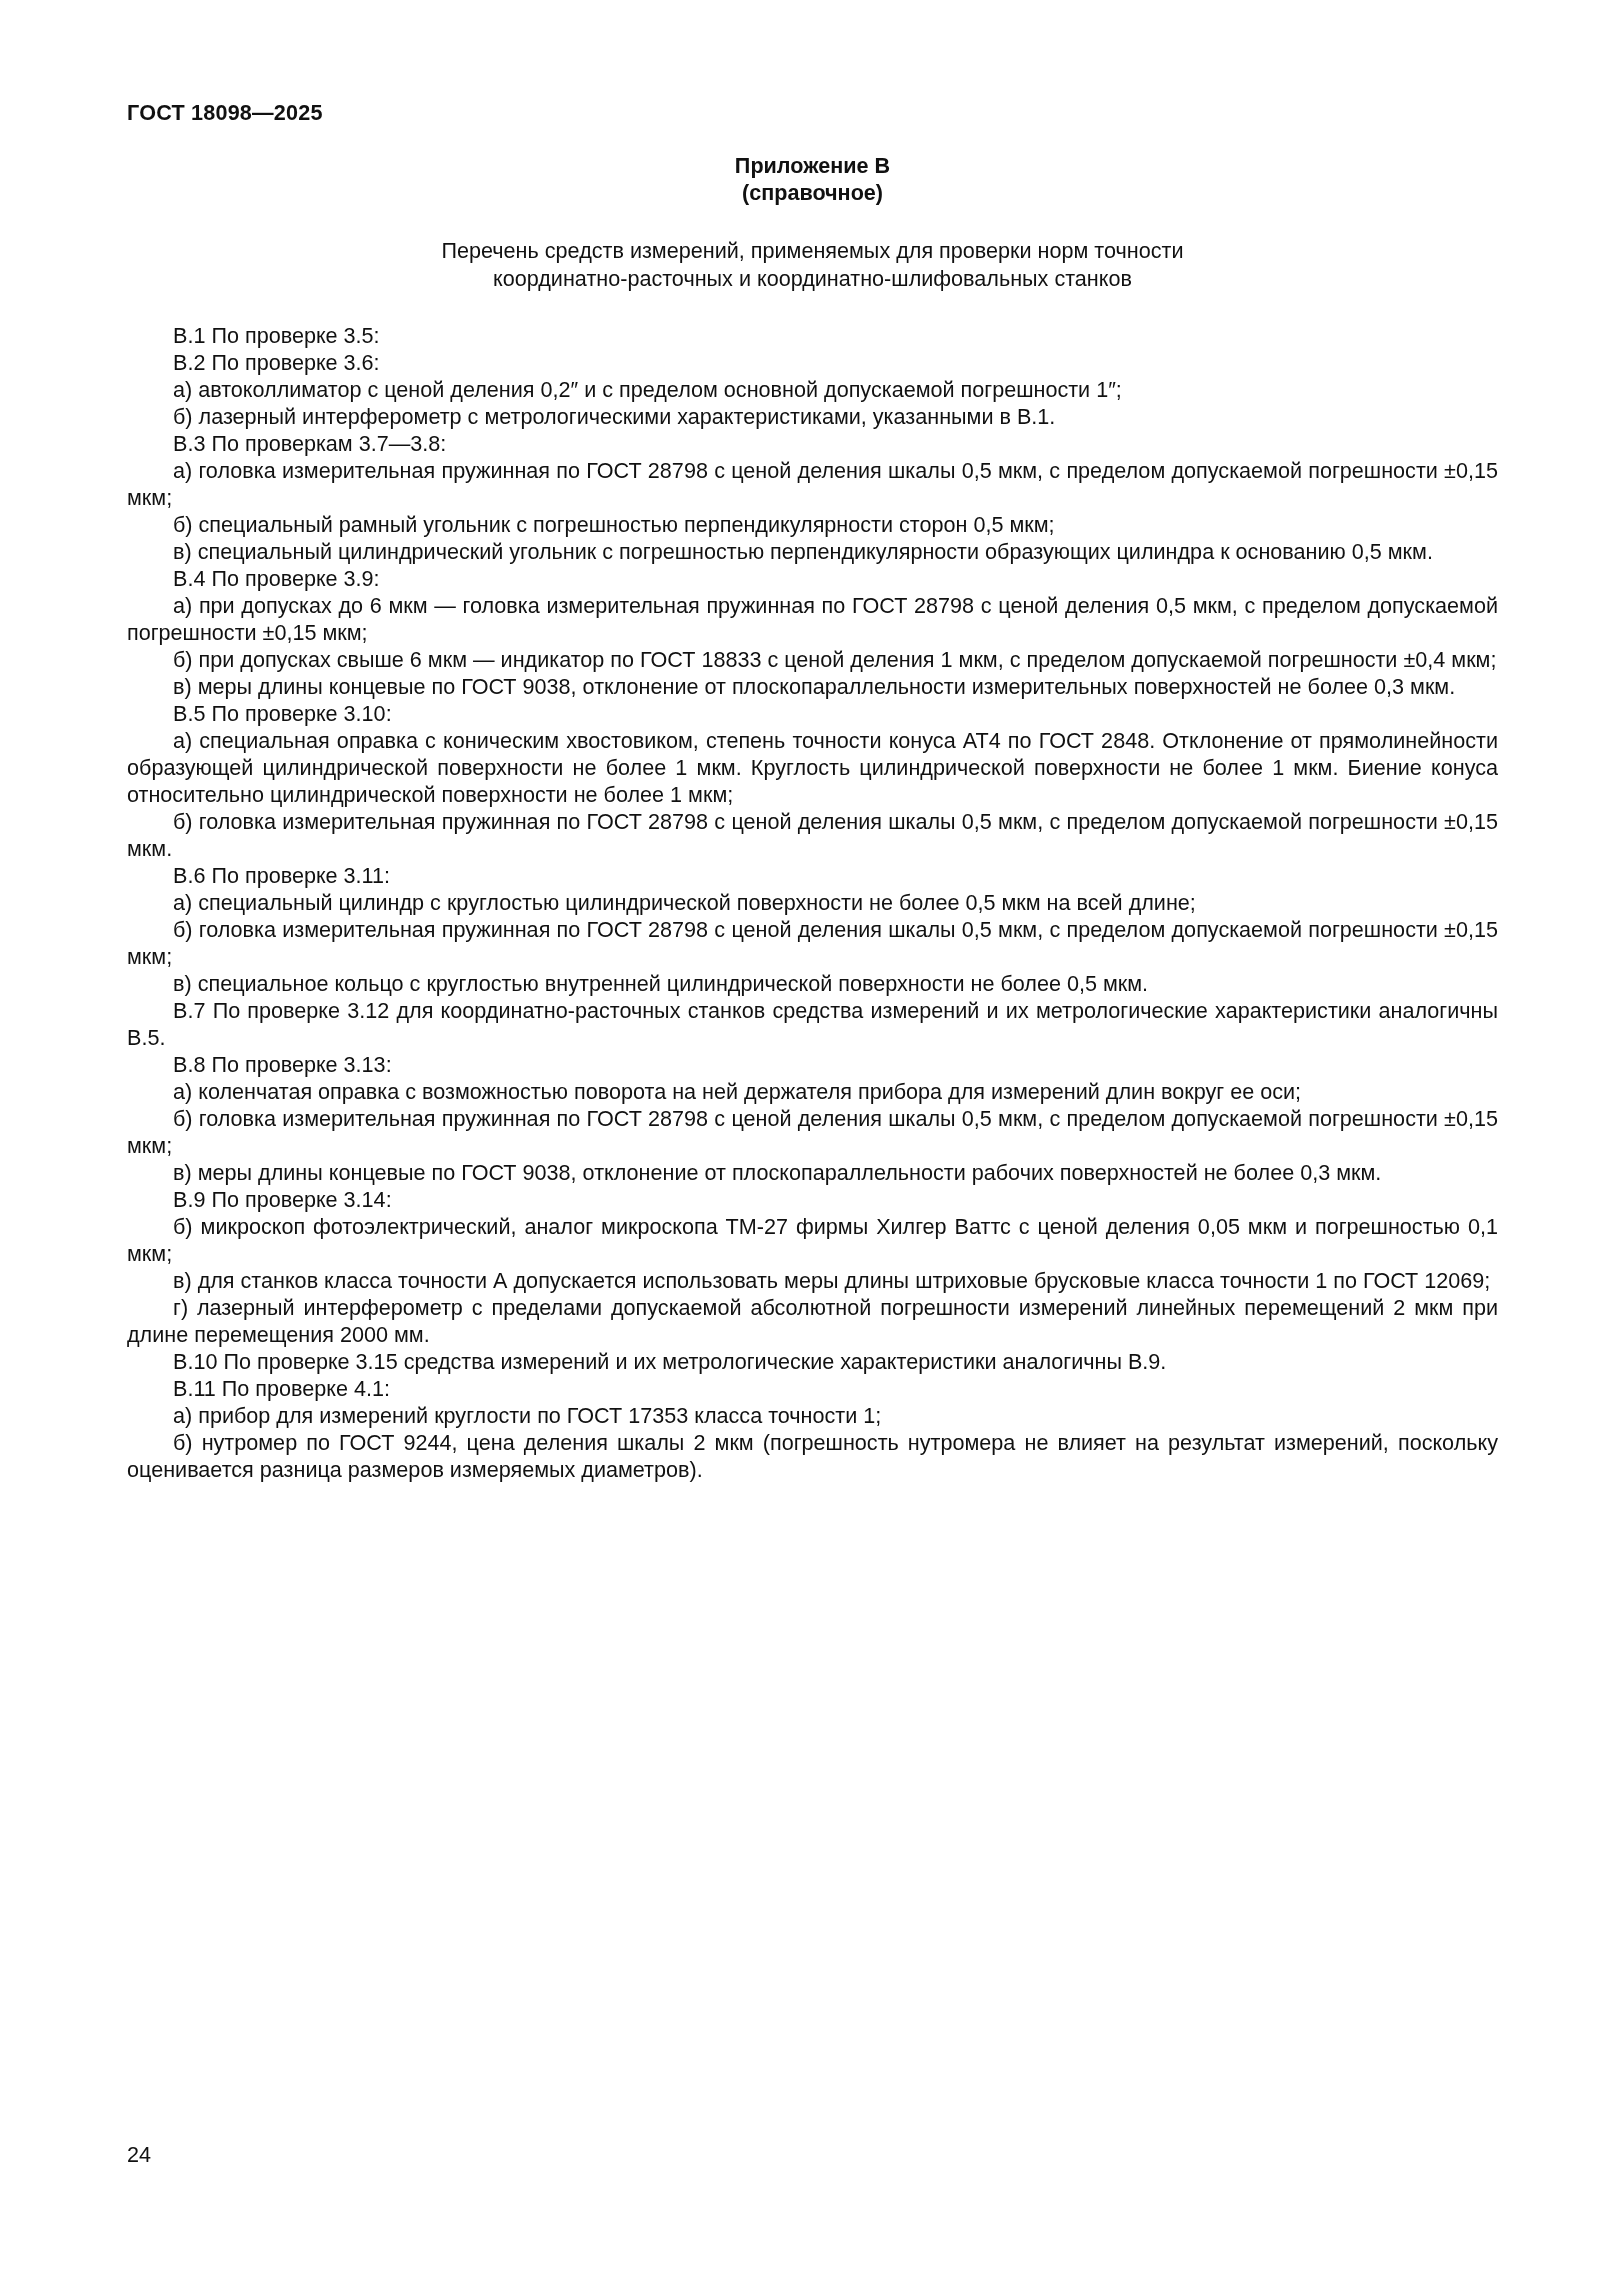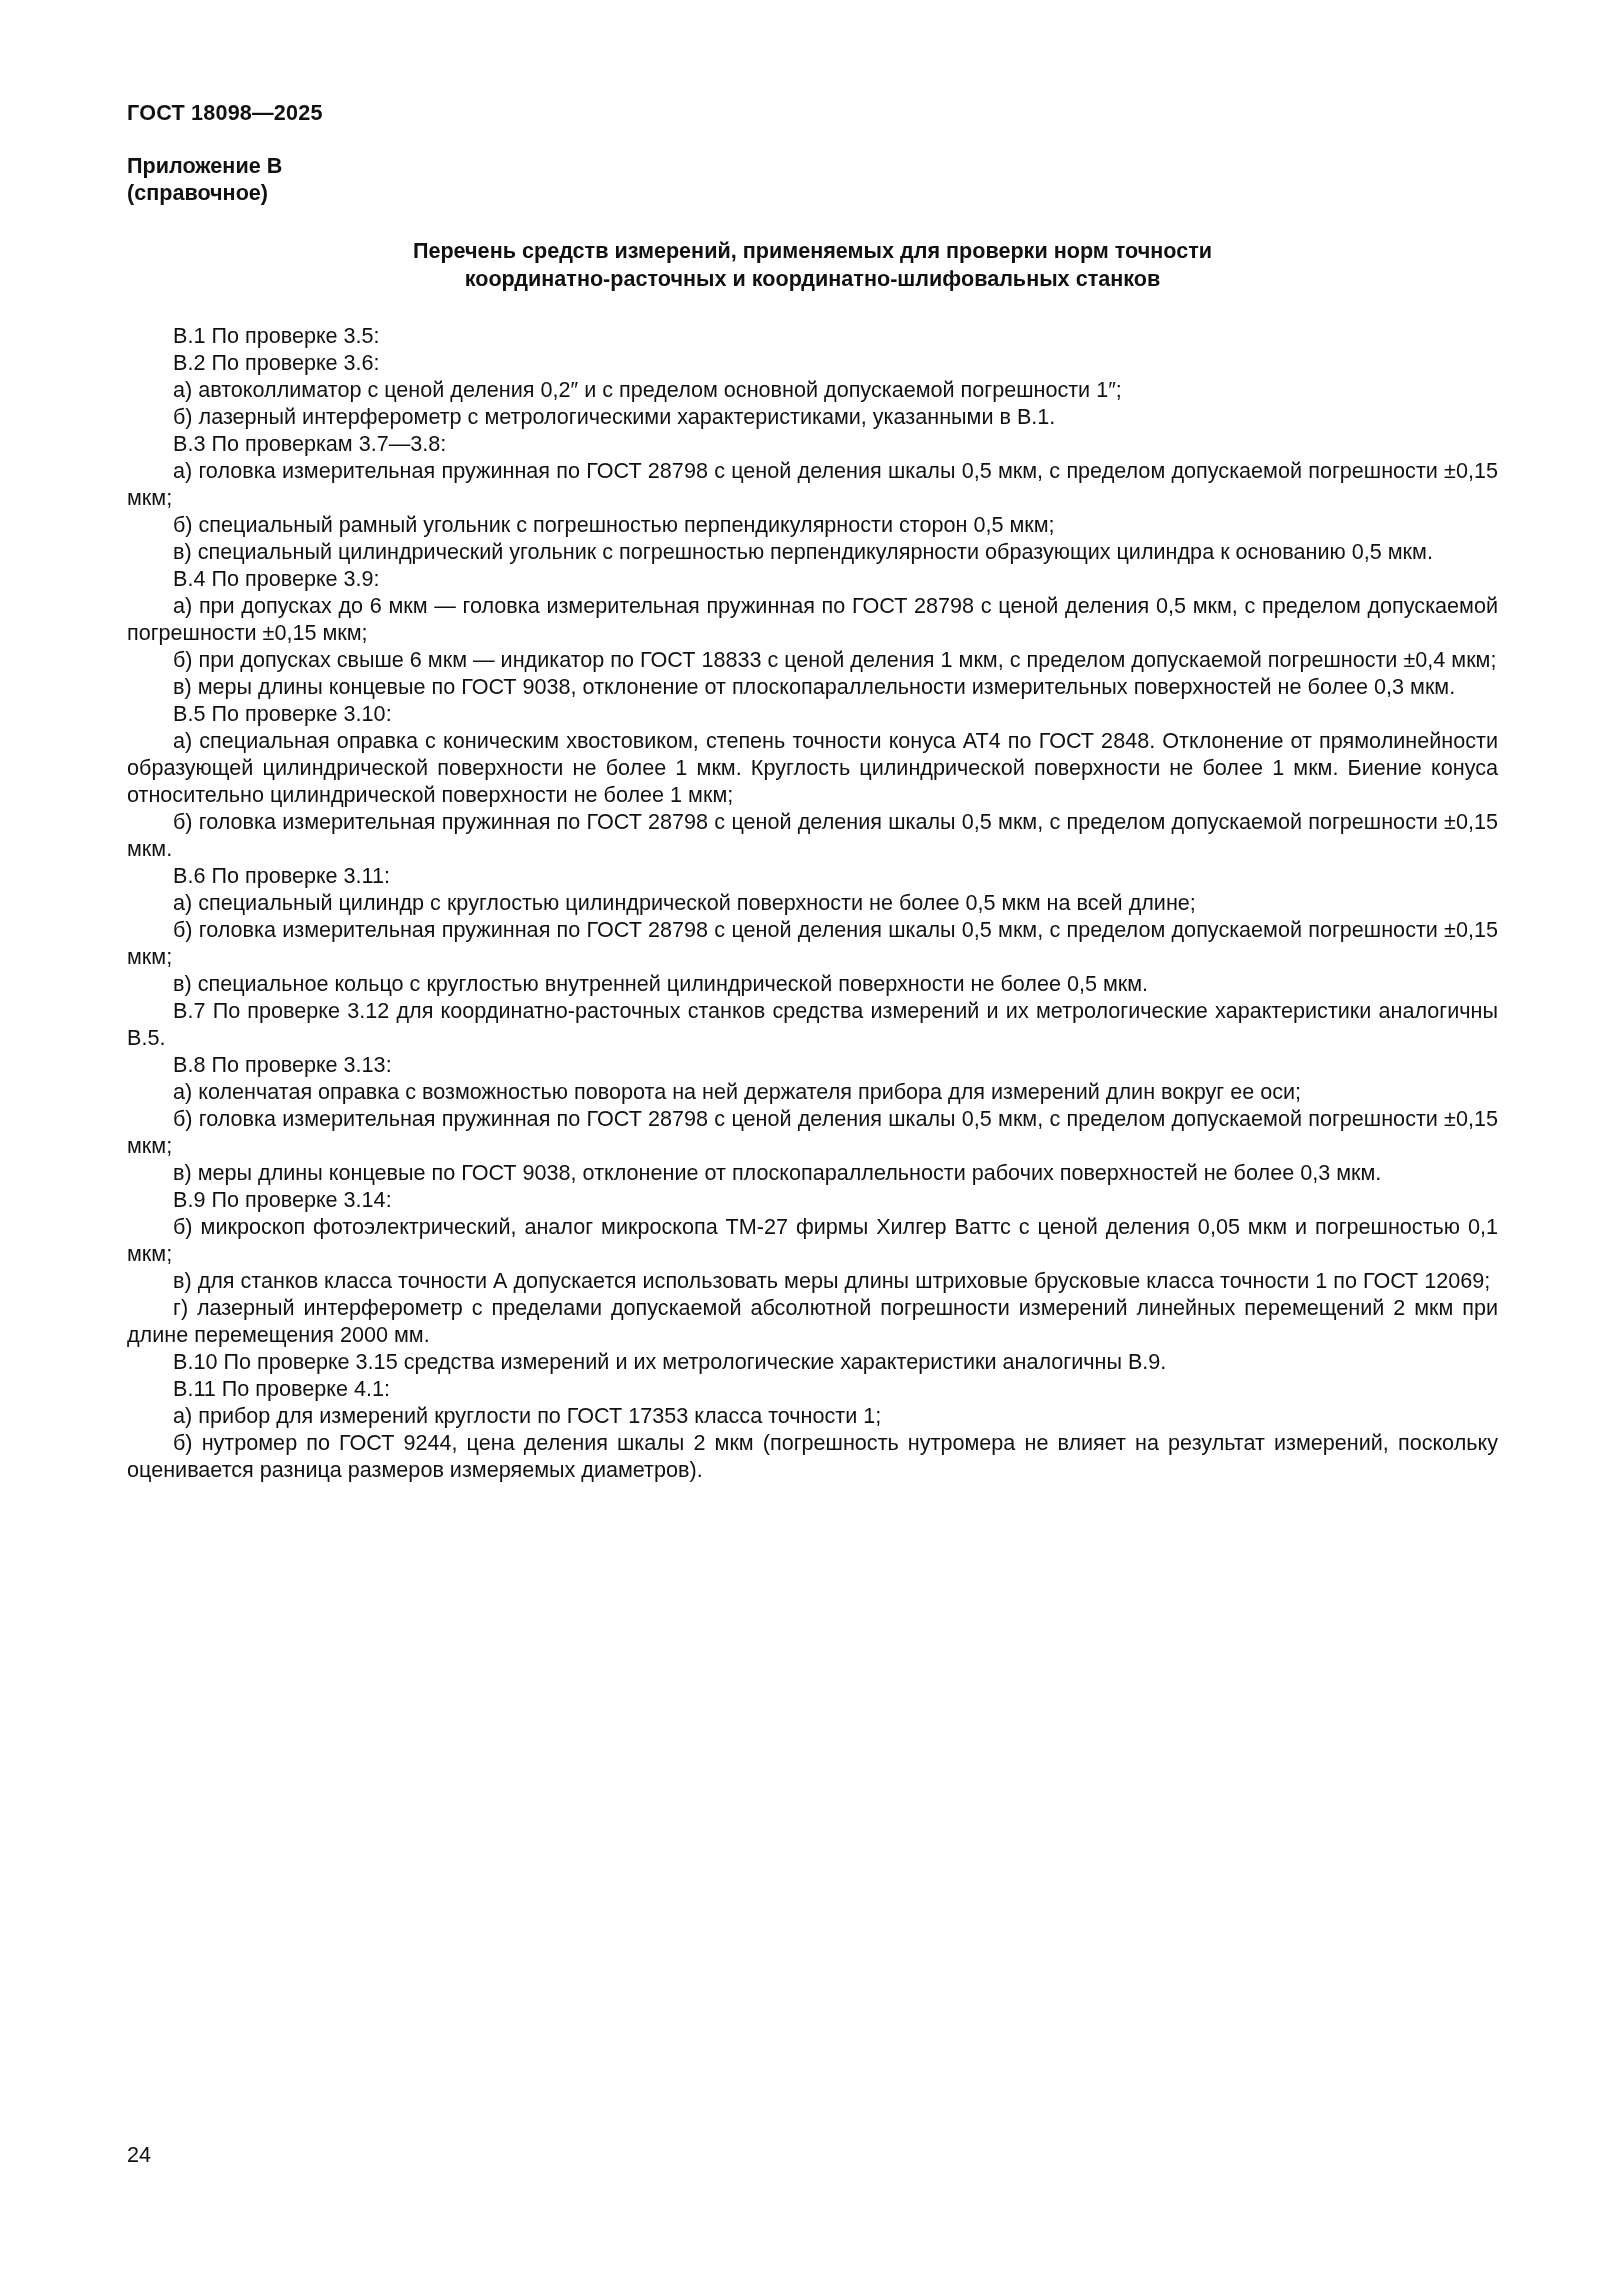--- a/index.html
+++ b/index.html
@@ -18,29 +18,30 @@
     font-family: "Liberation Sans", "DejaVu Sans", sans-serif;
     color: #111111;
   }
   .doc-header {
     font-size: 21.6px;
     font-weight: bold;
     letter-spacing: 0.2px;
   }
   .appendix-block {
     margin-top: 25.5px;
+    text-align: center;
     font-size: 21.6px;
     font-weight: bold;
     line-height: 27.4px;
   }
   .doc-title {
     margin-top: 31px;
     text-align: center;
     font-size: 21.6px;
-    font-weight: bold;
+    font-weight: normal;
     line-height: 28px;
   }
   .body-text {
     margin-top: 29px;
   }
   .body-text p {
     margin: 0;
     font-size: 21.6px;
     line-height: 27px;
     text-align: justify;

